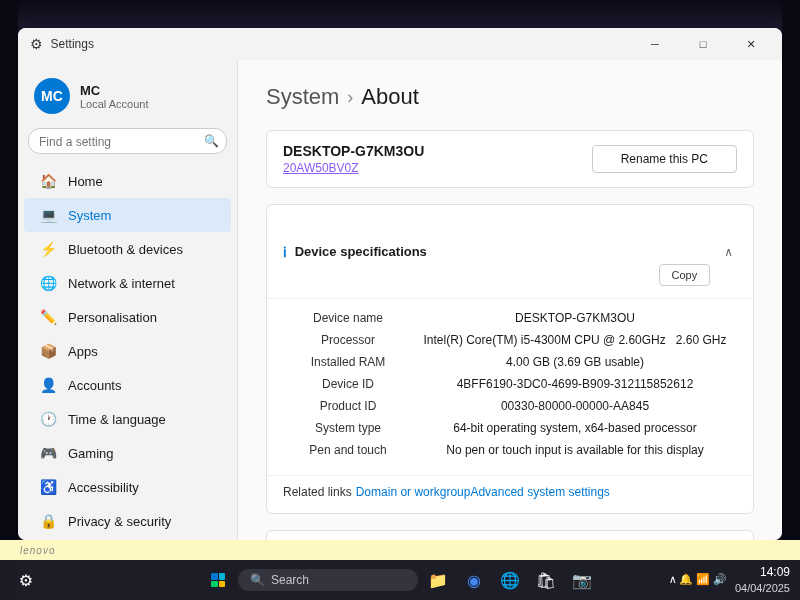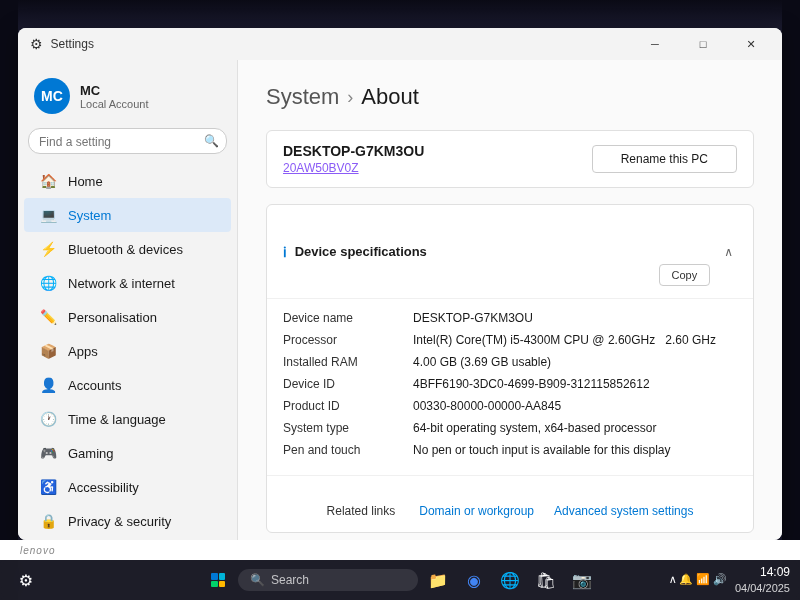--- a/index.html
+++ b/index.html
@@ -272,38 +272,37 @@
       padding: 2px 4px;
     }
 
     .spec-table {
       padding: 8px 16px 14px;
     }
     .spec-row {
       display: flex;
       padding: 4px 0;
       font-size: 12px;
+      text-align: center;
     }
     .spec-label {
       width: 130px;
       flex-shrink: 0;
       color: #333;
       font-weight: 400;
     }
     .spec-value {
       color: #1a1a1a;
       flex: 1;
     }
 
     .related-links {
       display: flex;
-      gap: 20px;
-      padding: 28px 16px 14px;
+      padding: 9px 16px 14px;
       border-top: 1px solid #f0f0f0;
-      justify-content: center;
     }
     .related-link {
       font-size: 12px;
       color: #0078d4;
       text-decoration: none;
       cursor: pointer;
     }
     .win-logo {
       display: grid;
       grid-template-columns: 1fr 1fr;
@@ -386,21 +385,21 @@
     .clock-time { font-size: 12px; font-weight: 500; }
     .clock-date { font-size: 11px; opacity: 0.8; }
 
     
     .laptop-body-top {
       position: absolute;
       bottom: 40px;
       left: 0;
       right: 0;
       height: 20px;
-      background: #ffffff;
+      background: #fef9c3;
       display: flex;
       align-items: center;
       padding: 0 20px;
     }
     .lenovo-text {
       color: #888;
       font-size: 10px;
       font-style: italic;
       letter-spacing: 1px;
     }

